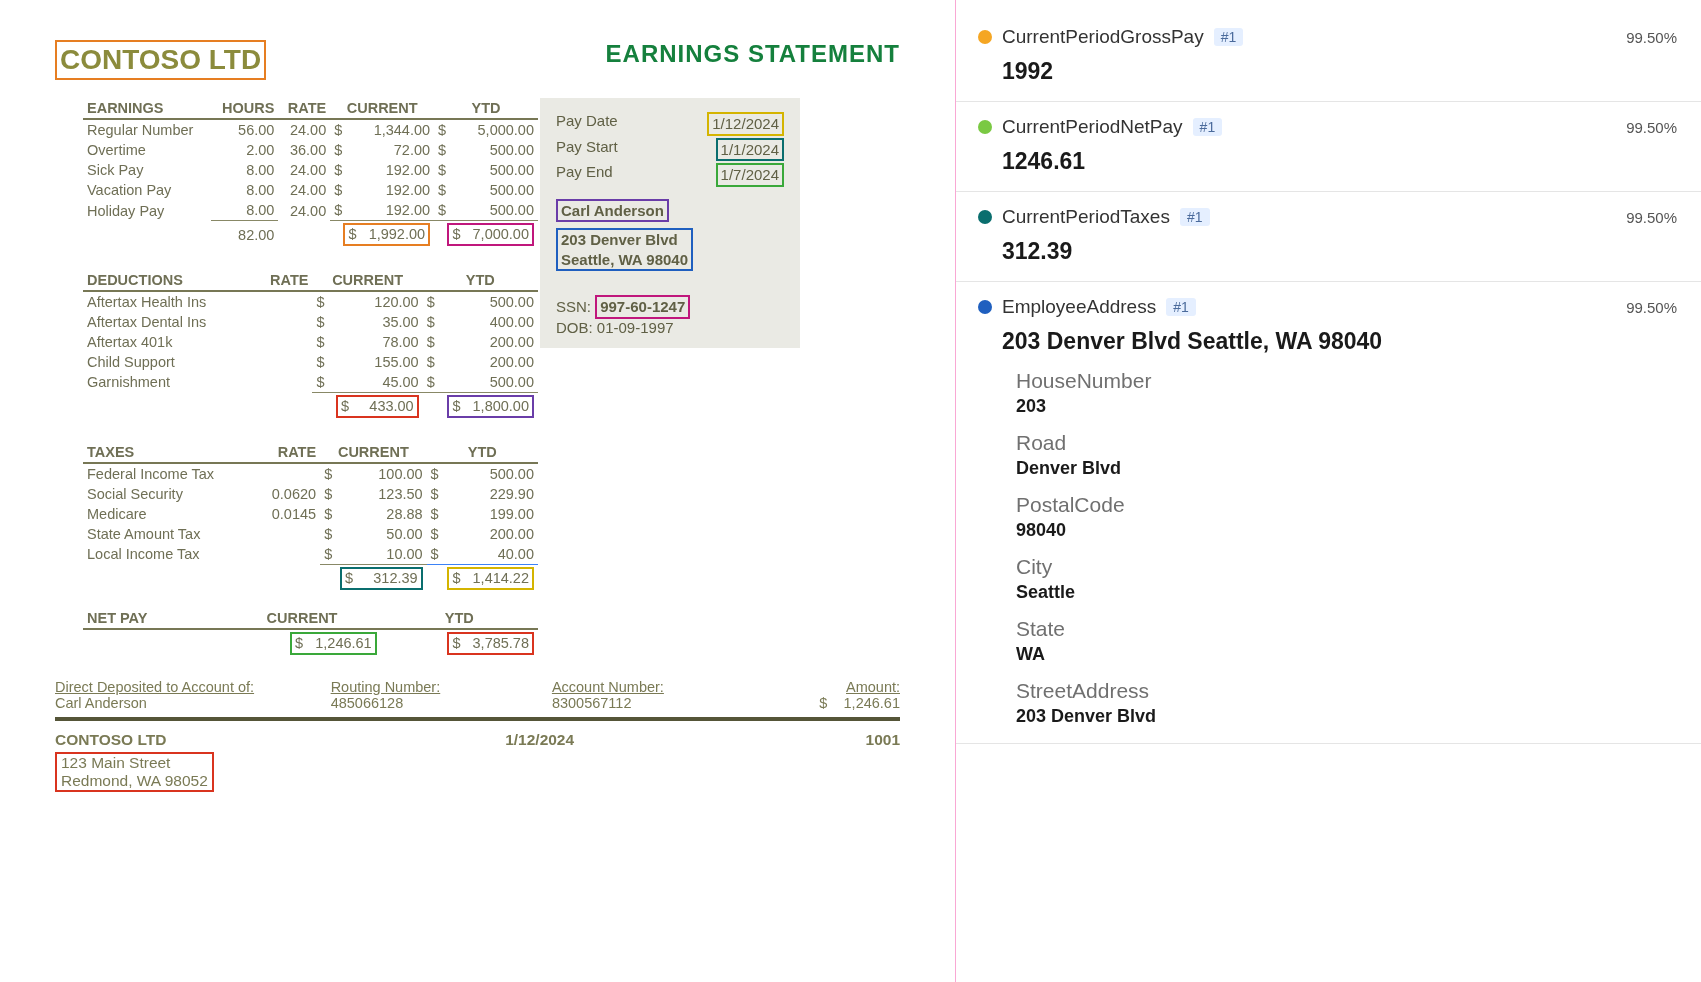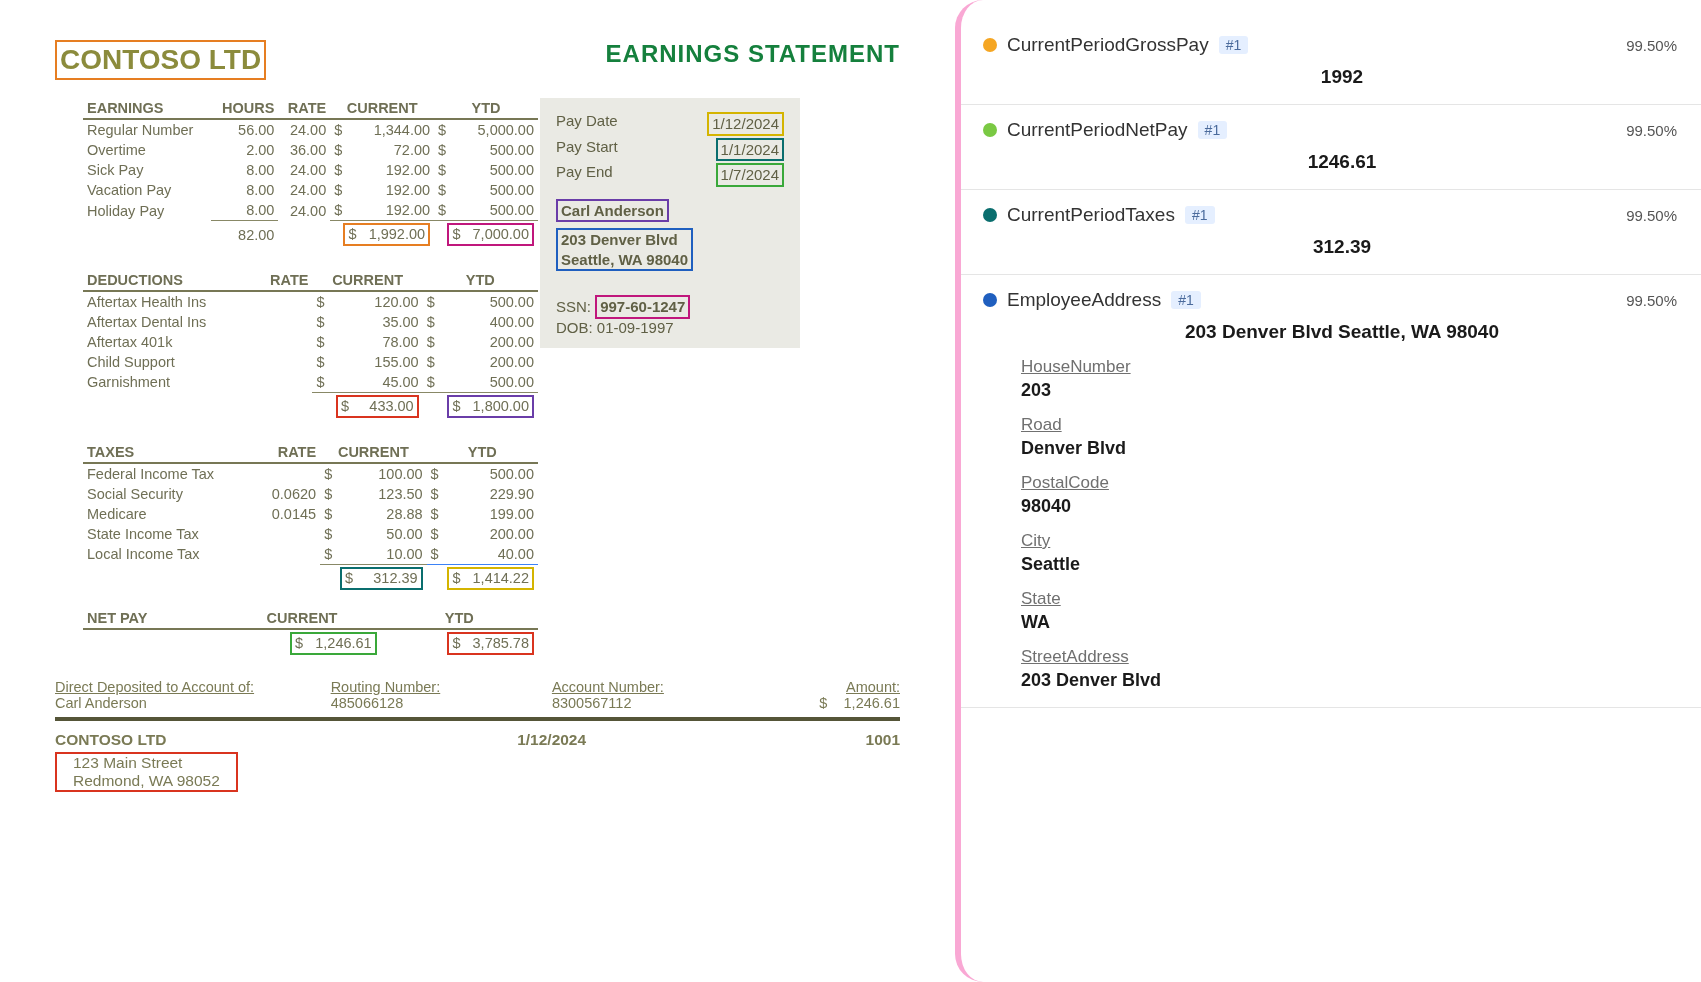--- a/index.html
+++ b/index.html
@@ -57,43 +57,42 @@
     font-size:15px;
     color:#606045;
     width:260px;
   }
   .info-box .row { display:flex; justify-content:space-between; margin:2px 0;}
   .info-box .lbl { font-weight:normal;}
   .bankline { display:flex; gap:40px; margin-top:22px; font-size:14.5px; border-bottom: 4px solid #555538; padding-bottom:6px;}
   .bankcol { flex:1;}
   .bankcol .u { text-decoration: underline;}
   .footer-row { display:flex; justify-content:space-between; margin-top:10px; font-size:15.5px; font-weight:bold;}
-  .footer-addr { border:2px solid #d9341f; display:inline-block; padding:0 16px; font-weight:normal; margin-top:3px;}
+  .footer-addr { border:2px solid #d9341f; display:inline-block; padding:0 4px; font-weight:normal; margin-top:3px;}
 
   
   .extract-pane {
     flex:1;
-    border-left:6px solid #f9a8d4;
+    border-left:1px solid #f9a8d4;
     overflow-y:auto;
-    padding-top:20px;
+    padding-top:12px;
     background:#fff;
-    border-radius:28px;
   }
   .field {
     border-bottom:1px solid #e5e5e5;
     padding:14px 24px 16px 22px;
   }
   .field-head { display:flex; align-items:center; gap:10px;}
   .dot { width:14px; height:14px; border-radius:50%; flex-shrink:0;}
   .fname { font-size:19px; color:#333;}
   .badge { background:#e5efff; color:#4b6b9c; font-size:14px; padding:1px 7px; border-radius:3px;}
   .conf { margin-left:auto; font-size:15px; color:#555;}
-  .fval { font-size:19px; font-weight:600; color:#1a1a1a; margin-top:10px; margin-left:24px;text-align:center;}
+  .fval { font-size:23px; font-weight:600; color:#1a1a1a; margin-top:10px; margin-left:24px;}
   .subfields { margin-left:38px; margin-top:14px;}
-  .sublabel { font-size:17px; color:#707070; margin-top:14px;text-decoration:underline;}
+  .sublabel { font-size:21px; color:#707070; margin-top:14px;}
   .subval { font-size:18px; font-weight:600; color:#1a1a1a; margin-top:3px;}
 </style>
 </head>
 <body>
 
 <div class="doc-pane">
 
   <div class="header-row">
     <span class="company-title hl hl-orange">CONTOSO LTD</span>
     <span class="stmt-title">EARNINGS STATEMENT</span>
@@ -274,21 +273,21 @@
             <tr>
               <td class="first">Medicare</td>
               <td></td>
               <td>0.0145</td>
               <td style="width:14px">$</td>
               <td>28.88</td>
               <td style="width:14px">$</td>
               <td>199.00</td>
             </tr>
             <tr>
-              <td class="first">State Income Tax</td>
+              <td class="first">State Amount Tax</td>
               <td></td>
               <td></td>
               <td style="width:14px">$</td>
               <td>50.00</td>
               <td style="width:14px">$</td>
               <td>200.00</td>
             </tr>
             <tr>
               <td class="first">Local Income Tax</td>
               <td></td>

